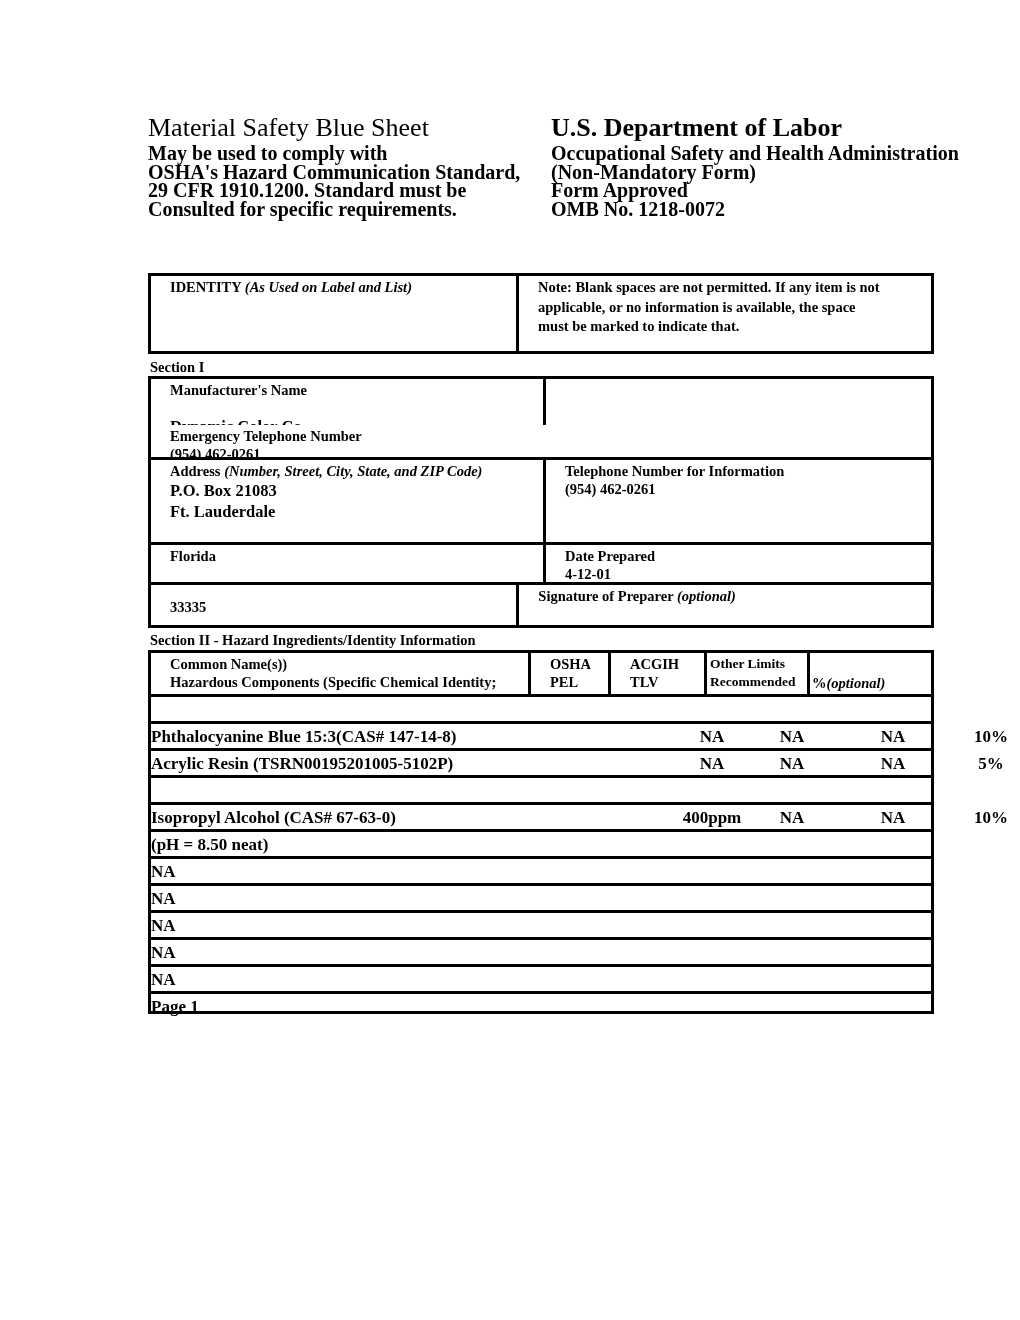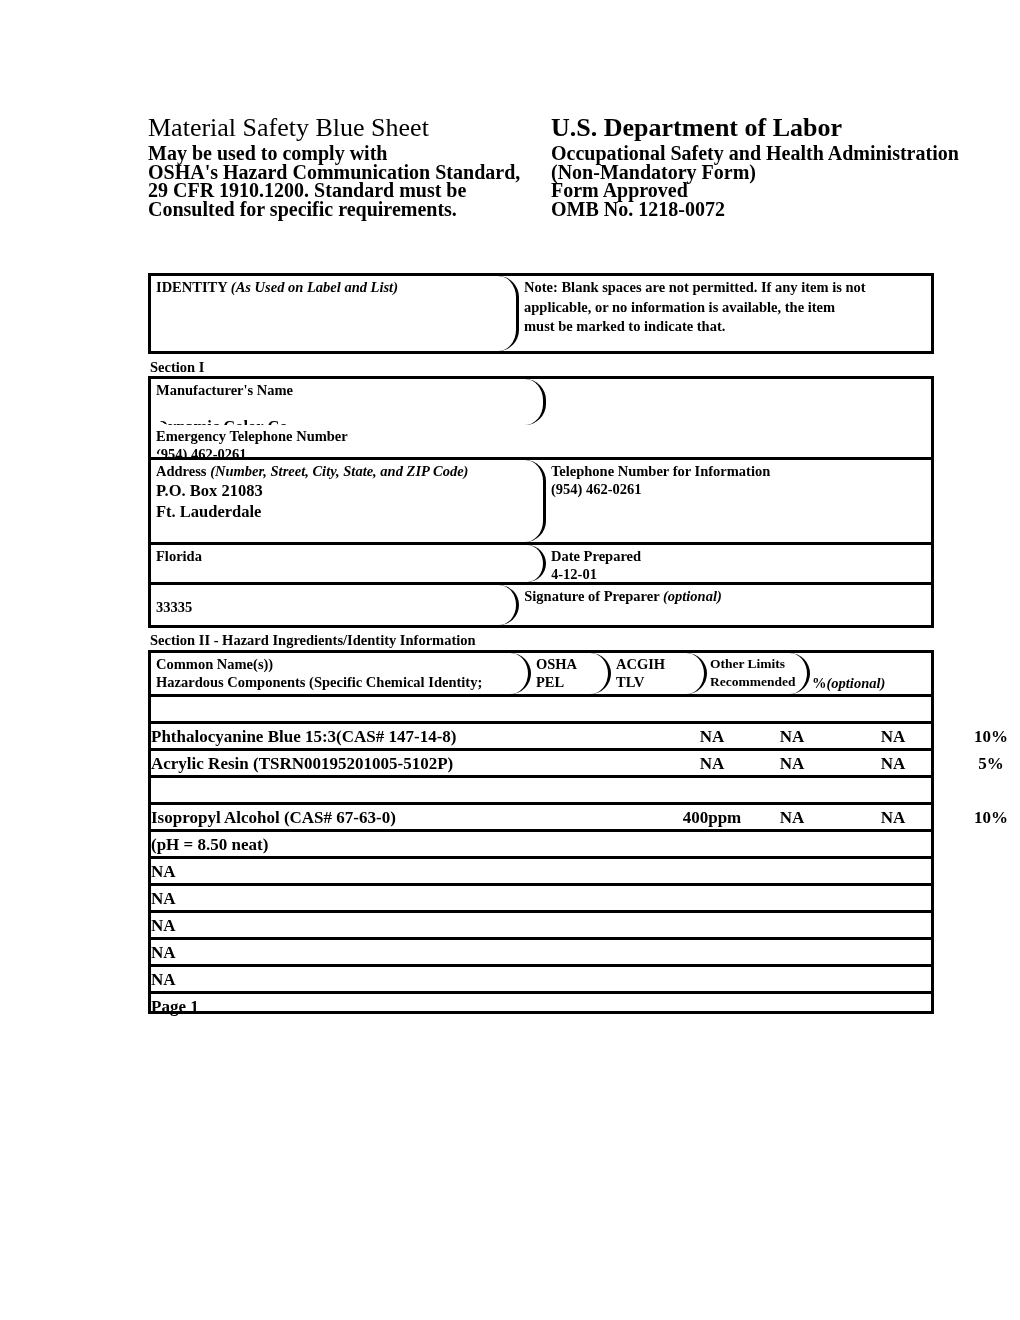--- a/index.html
+++ b/index.html
@@ -61,23 +61,22 @@
     box-sizing: border-box;
     background: #fff;
   }
   .row {
     display: flex;
     box-sizing: border-box;
   }
   .row.br { border-bottom: 3px solid #000; }
   .cell {
     box-sizing: border-box;
-    padding: 2px 4px 2px 5px;
+    padding: 2px 4px 2px 19px;
     overflow: hidden;
-    border-radius: 21px;
   }
   .cell.vr { border-right: 3px solid #000; }
 
   .lbl {
     font-size: 14.5px;
     font-weight: bold;
     line-height: 18px;
     white-space: nowrap;
   }
   .lbl .it {
@@ -186,21 +185,21 @@
     <div class="row" style="height:75px;">
       <div class="cell vr" style="width:368px;">
         <div class="lbl">
           <span>IDENTITY</span>
           <span class="it">(As Used on Label and List)</span>
         </div>
         <div style="height:14px;"></div>
       </div>
       <div class="cell" style="width:412px;">
         <div class="note">Note: Blank spaces are not permitted. If any item is not</div>
-        <div class="note">applicable, or no information is available, the item</div>
+        <div class="note">applicable, or no information is available, the space</div>
         <div class="note">must be marked to indicate that.</div>
       </div>
     </div>
   </div>
 
   <div class="section-caption" style="top:359px;">Section I</div>
 
   <div class="tbl" style="left:148px; top:376px; width:786px; height:252px;">
 
     <div class="row br" style="height:81px;flex-direction:column;">

